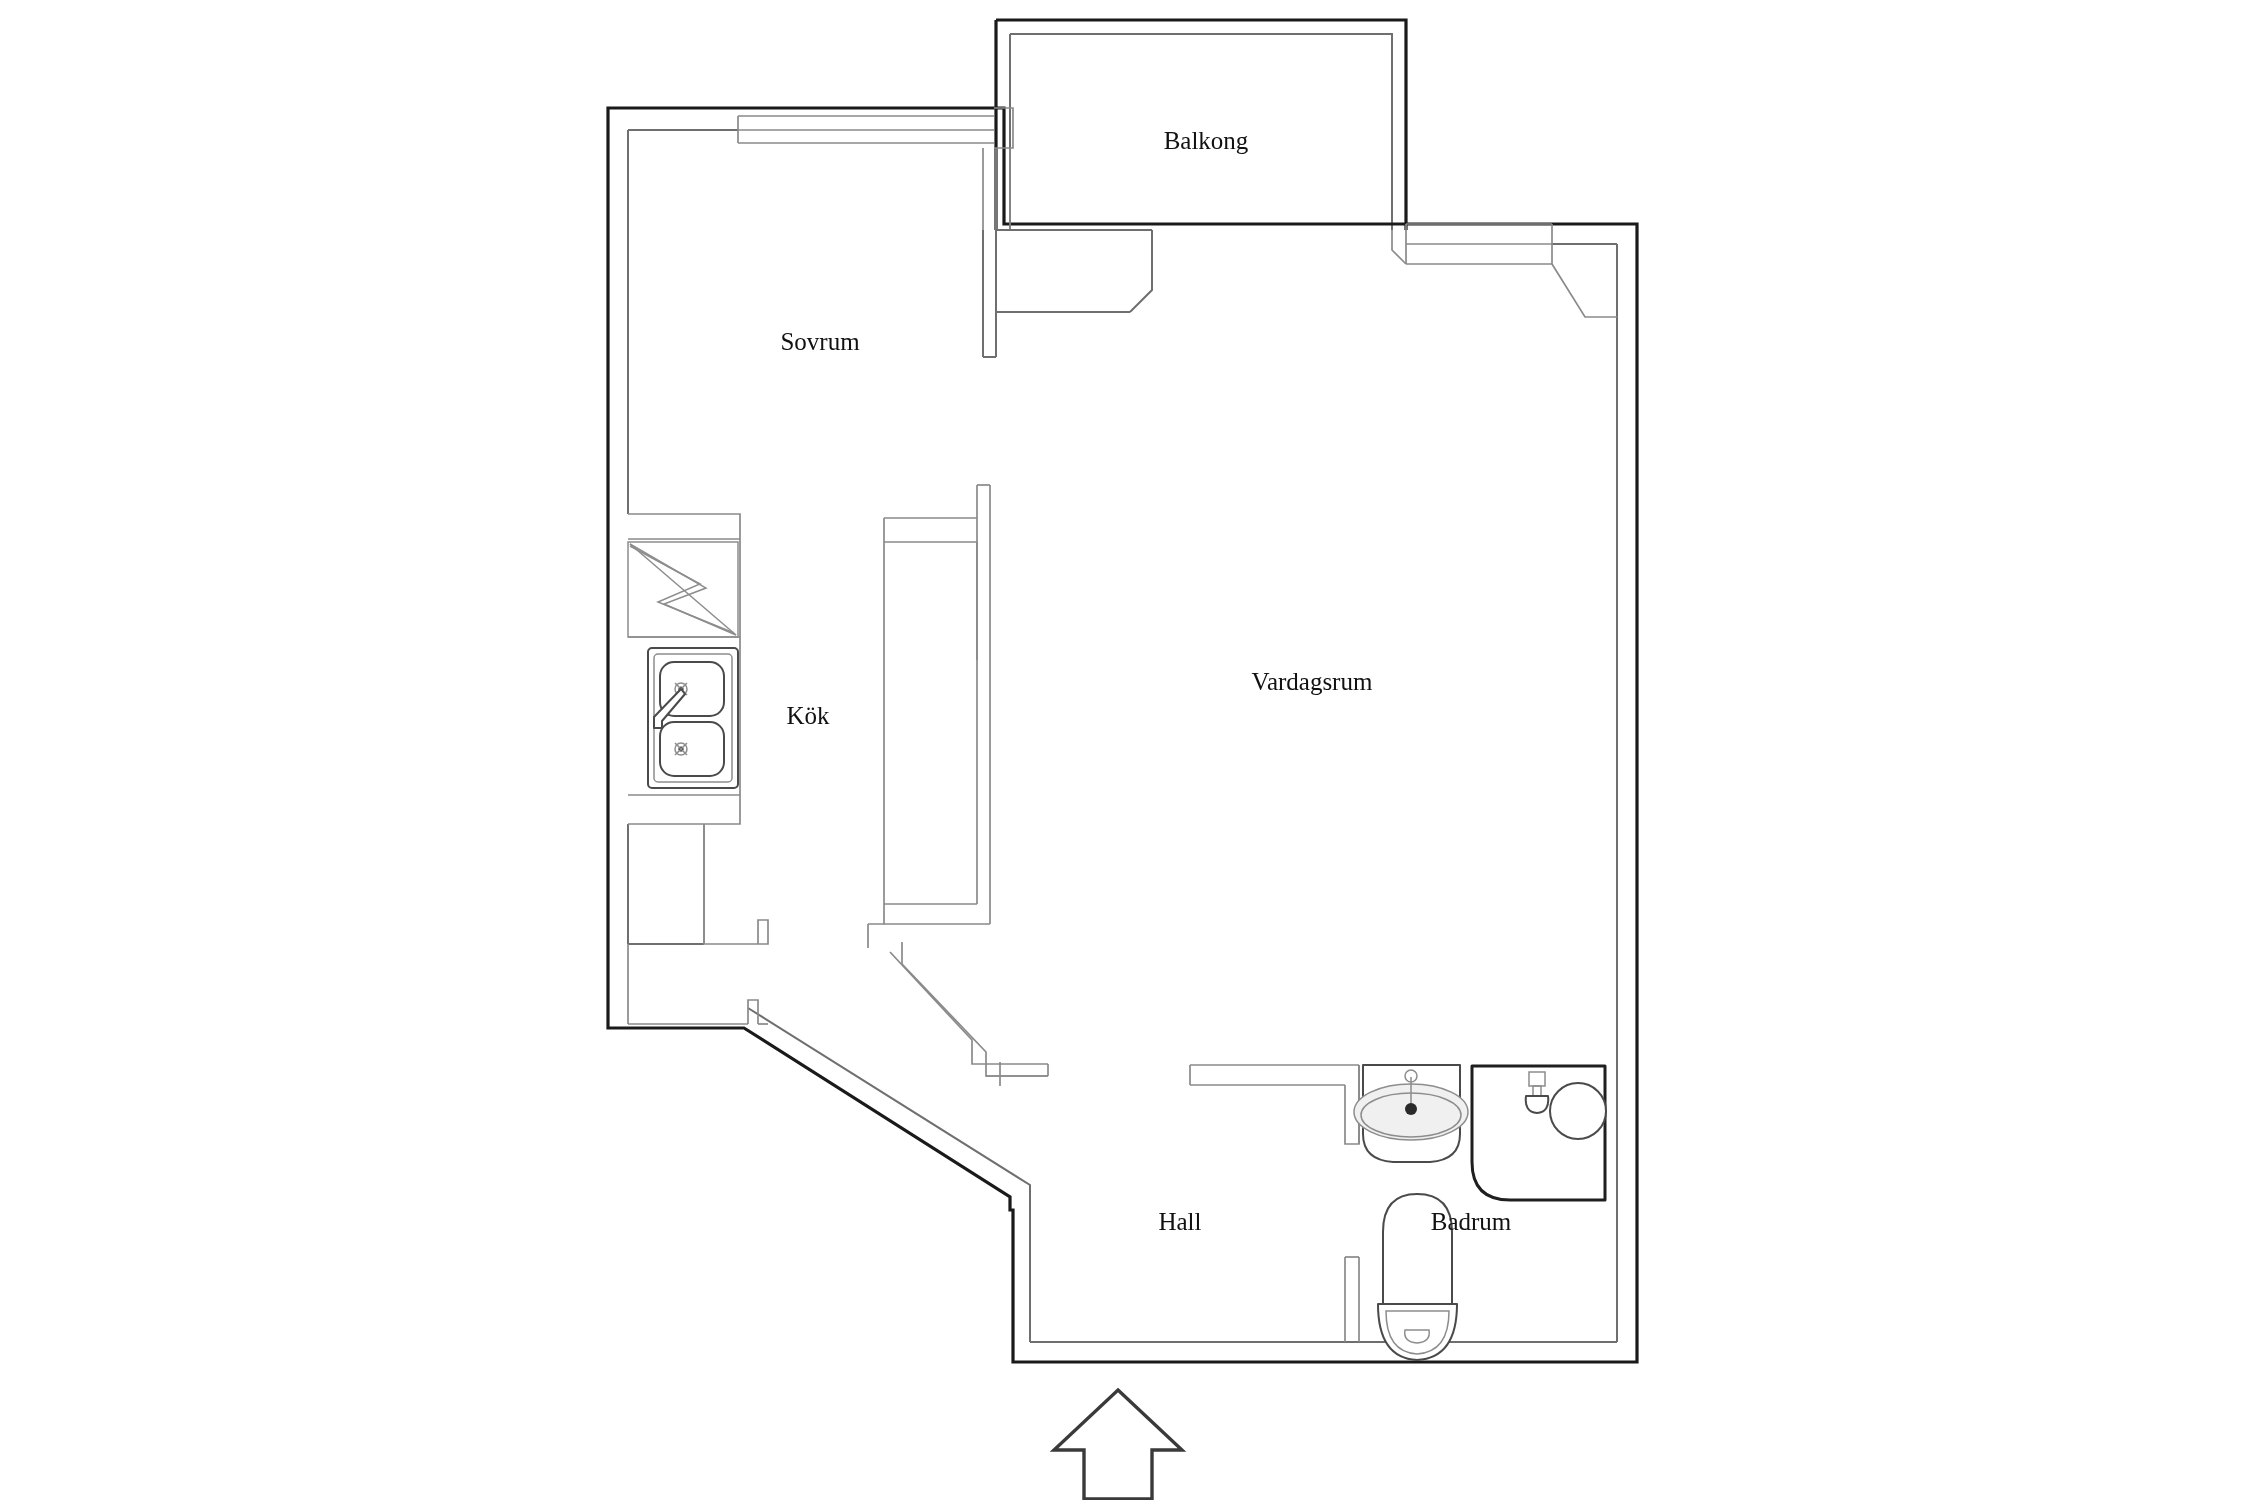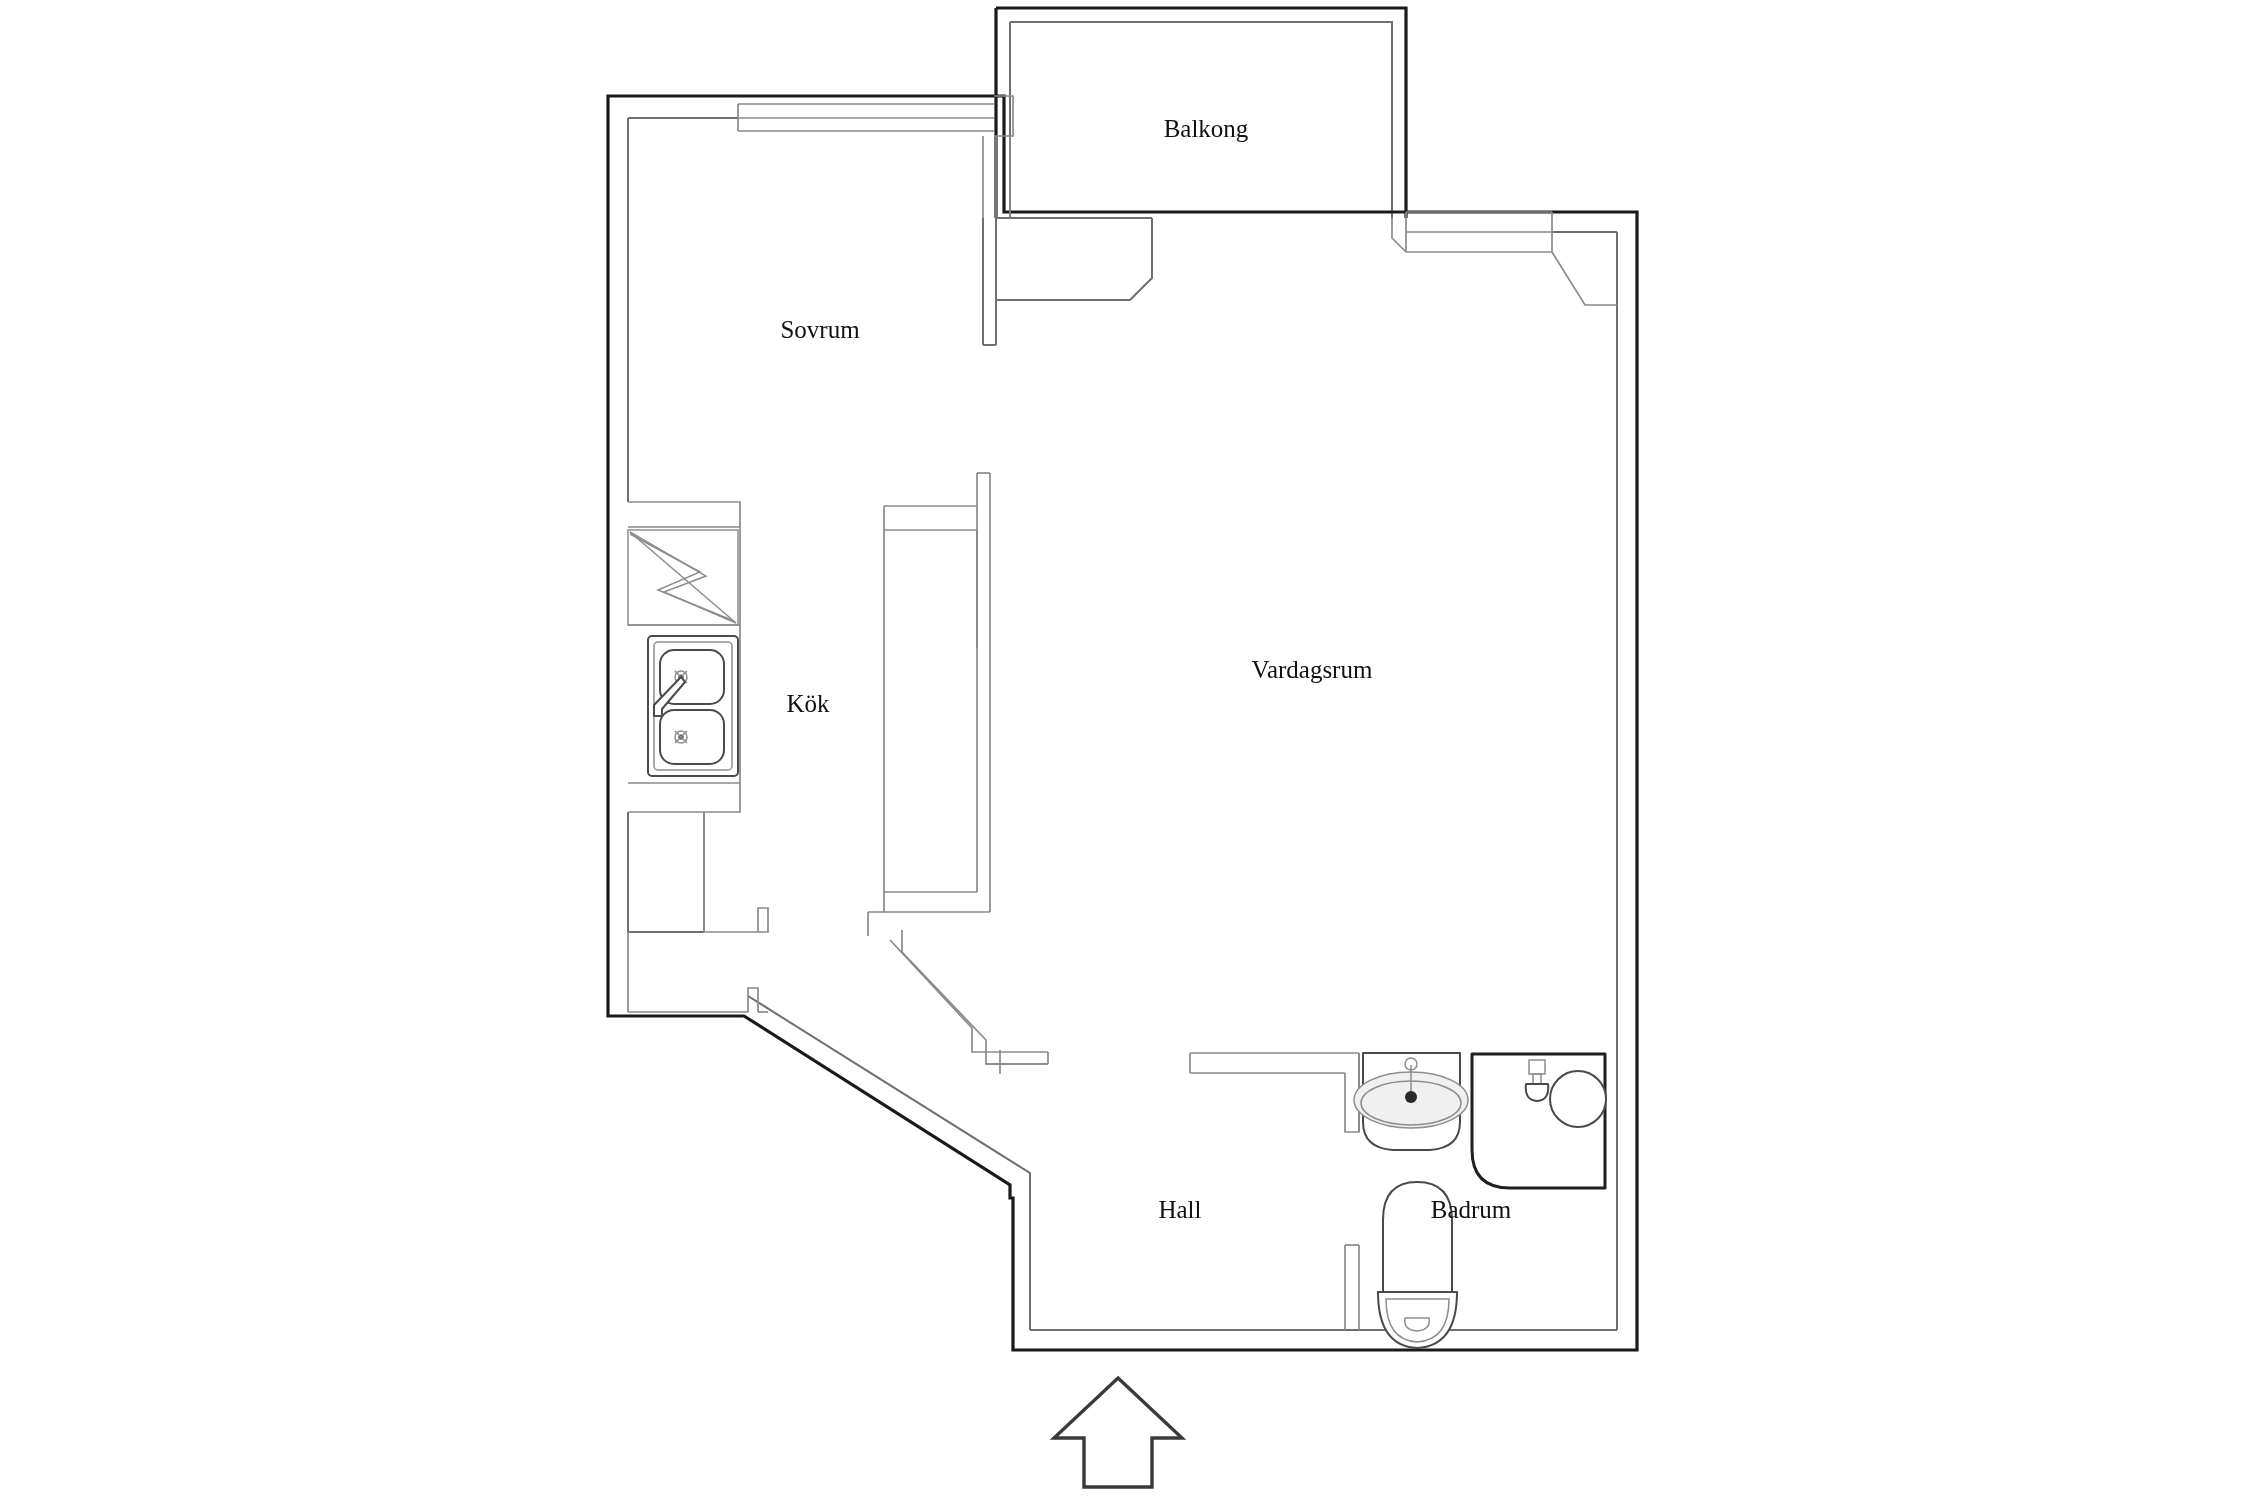--- a/index.html
+++ b/index.html
@@ -9,21 +9,21 @@
   }
   body {
     width: 2250px;
     height: 1500px;
     position: relative;
     overflow: hidden;
     font-family: "Liberation Serif", "DejaVu Serif", serif;
   }
   #plan-root {
     position: absolute;
-    left: 0; top: 0;
+    left: 0; top: 12px;
     width: 2250px;
     height: 1104px;
   }
   svg#floorplan {
     display: block;
     width: 2250px;
     height: 1500px;
     background: #ffffff;
   }
   .wall-outer {

